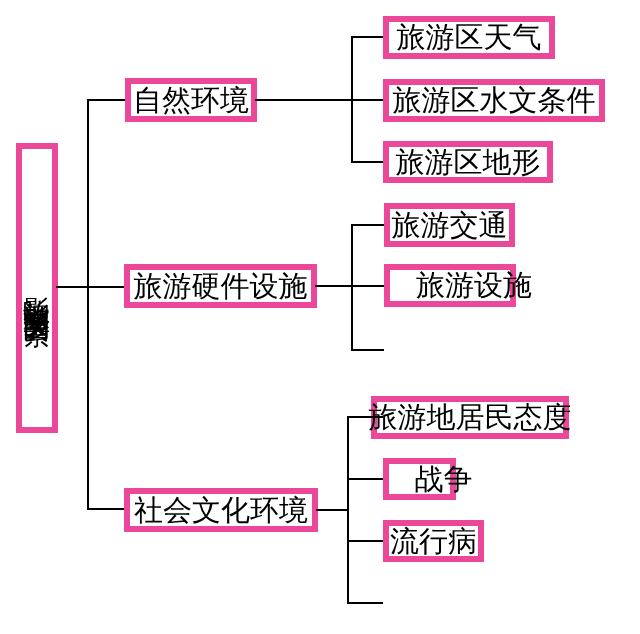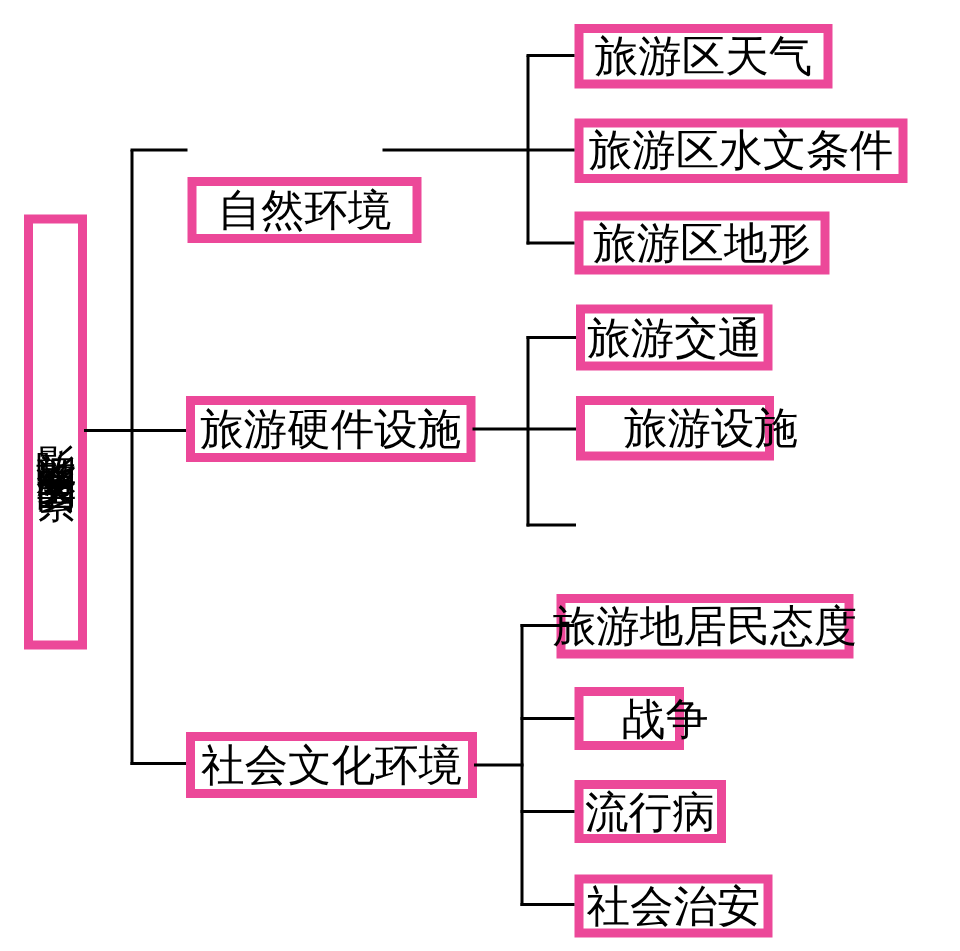--- a/index.html
+++ b/index.html
@@ -35,21 +35,21 @@
     font-size: 27px;
     letter-spacing: 3px;
   }
   .line {
     position: absolute;
     background: #000000;
   }
   
   .n-root { left: 16px; top: 143px; width: 42px; height: 290px; }
   
-  .n-b1 { left: 125px; top: 78px;  width: 156px; height: 44px; margin-top: 40px; }
+  .n-b1 { left: 125px; top: 78px;  width: 132px; height: 44px; }
   .n-b2 { left: 124px; top: 264px; width: 193px; height: 44px; }
   .n-b3 { left: 124px; top: 488px; width: 194px; height: 44px; }
   
   .n-c11 { left: 383px; top: 16px;  width: 172px; height: 43px; }
   .n-c12 { left: 383px; top: 79px;  width: 222px; height: 43px; }
   .n-c13 { left: 383px; top: 141px; width: 170px; height: 42px; }
   
   .n-c21 { left: 384px; top: 203px; width: 131px; height: 44px; }
   .n-c22 { left: 384px; top: 264px; width: 132px; height: 43px; padding-left: 48px; }
   .n-c23 { left: 384px; top: 328px; width: 246px; height: 44px; }
@@ -95,21 +95,20 @@
   <div class="node n-c11">旅游区天气</div>
   <div class="node n-c12">旅游区水文条件</div>
   <div class="node n-c13">旅游区地形</div>
 
   <div class="node n-c21">旅游交通</div>
   <div class="node n-c22">旅游设施</div>
 
   <div class="node n-c31">旅游地居民态度</div>
   <div class="node n-c32">战争</div>
   <div class="node n-c33">流行病</div>
-  <div class="node n-c34">社会治安</div>
 
   <div class="line l-vleft"></div>
   <div class="line l-hroot"></div>
   <div class="line l-hb1"></div>
   <div class="line l-hb3"></div>
 
   <div class="line l-hmain1"></div>
   <div class="line l-v1"></div>
   <div class="line l-hc11"></div>
   <div class="line l-hc13"></div>

